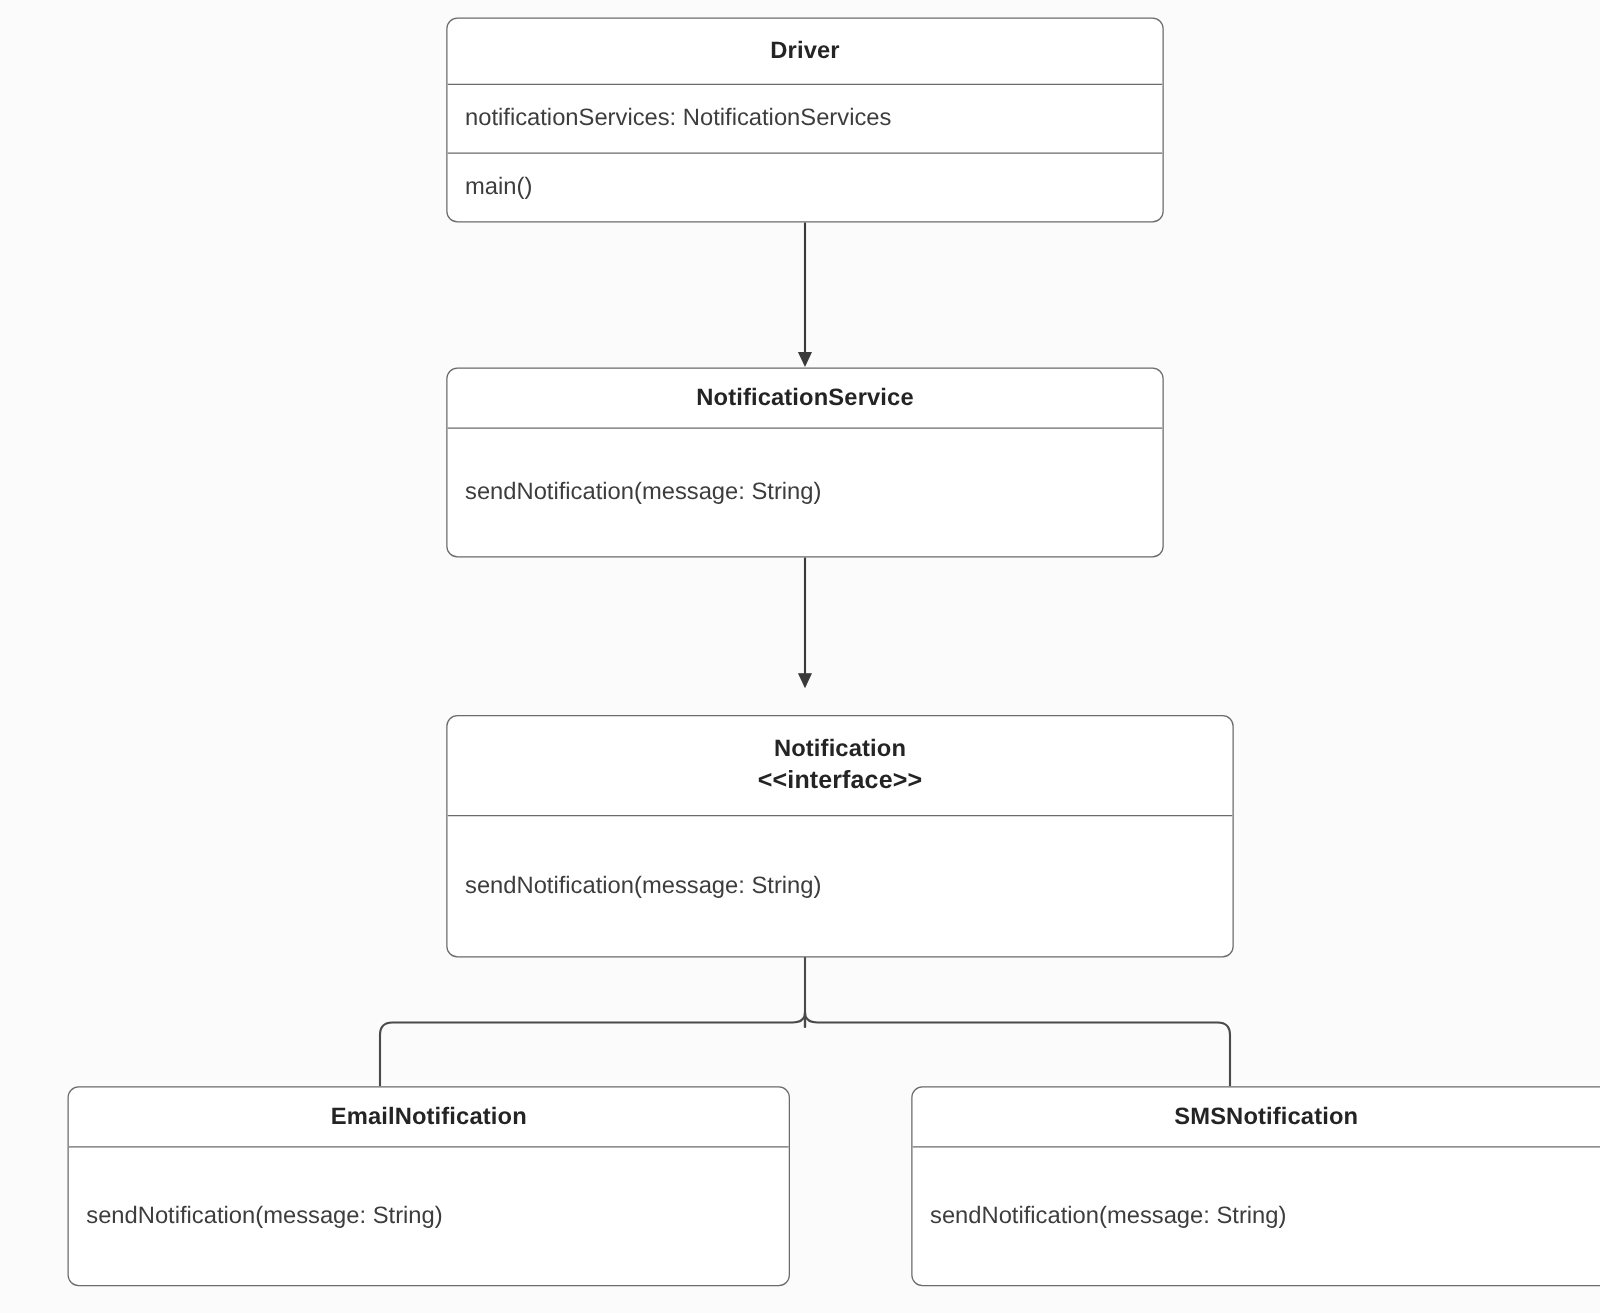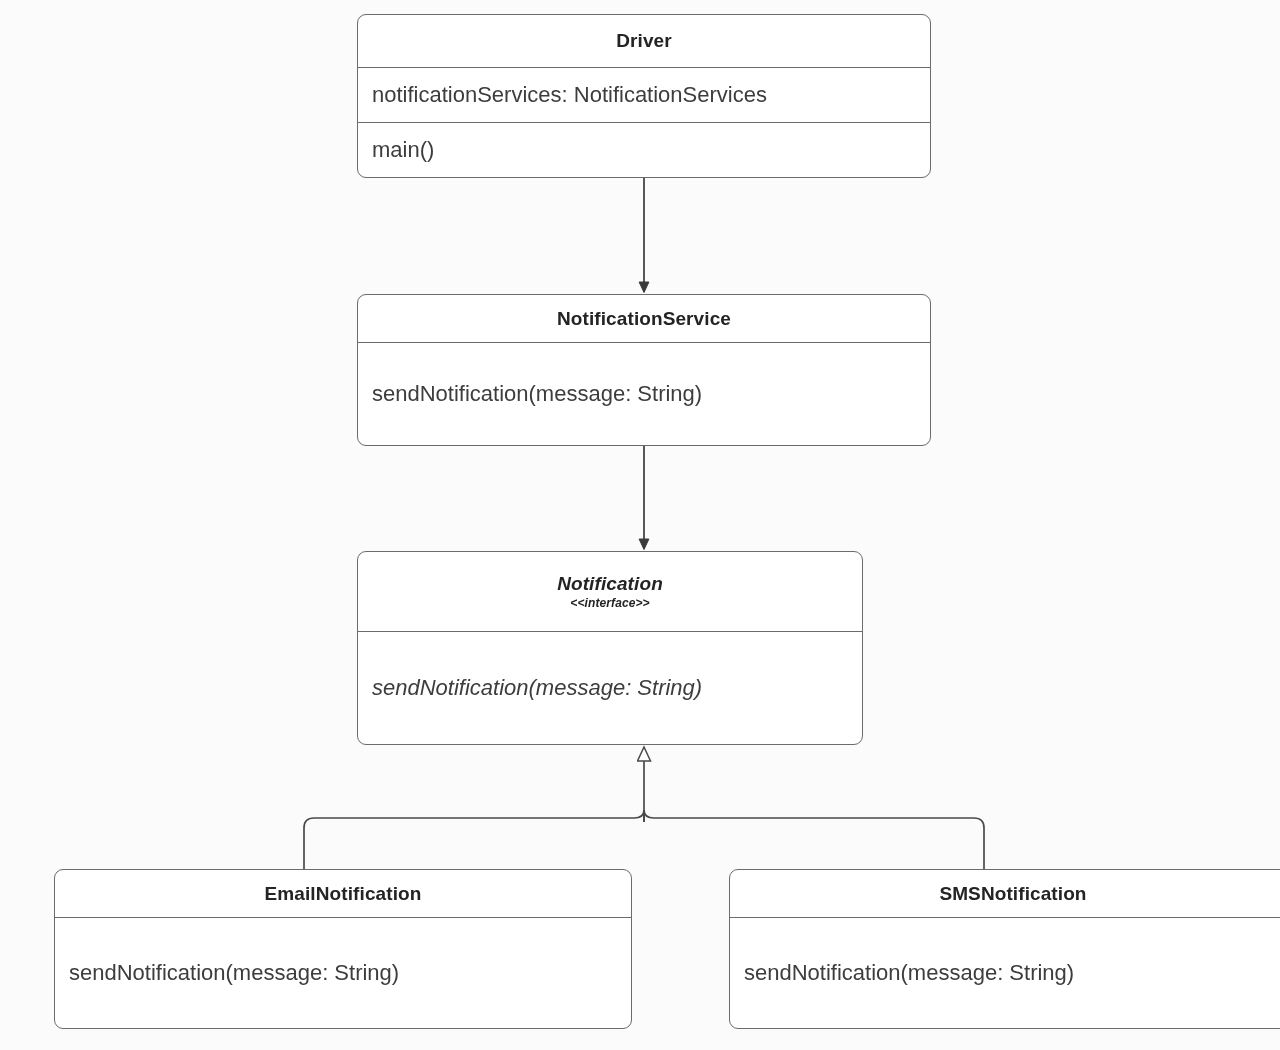--- a/index.html
+++ b/index.html
@@ -46,48 +46,48 @@
     font-weight: bold;
     font-size: 19px;
     color: #242424;
     letter-spacing: 0.1px;
     line-height: 1.26;
     border-bottom: 1.6px solid #6b6b6b;
     text-align: center;
   }
   .uml-header .stereo {
     font-weight: bold;
-    font-size: 12px;
+    font-size: 20px;
     color: #242424;
   }
   .uml-compartment {
     box-sizing: border-box;
     width: 100%;
     flex: 1 1 auto;
     display: flex;
     align-items: center;
     padding: 0 14px;
-    font-size: 22px;
+    font-size: 19px;
     color: #3d3d3d;
     white-space: nowrap;
   }
   .uml-compartment.attr {
     border-bottom: 1.6px solid #6b6b6b;
   }
 
   
   #node-driver        { left: 357px; top: 14px;  width: 574px; height: 164px; }
   #node-driver .uml-header       { height: 54px; }
   #node-driver .attr             { height: 55px; }
   #node-driver .op               { height: 55px; text-align: center; }
 
   #node-service       { left: 357px; top: 294px; width: 574px; height: 152px; }
   #node-service .uml-header      { height: 48px; }
 
-  #node-notification  { left: 357px; top: 551px; width: 506px; height: 194px; font-style: italic; }
+  #node-notification  { left: 357px; top: 572px; width: 630px; height: 194px; }
   #node-notification .uml-header { height: 80px; }
 
   #node-email         { left: 15px;  top: 869px; width: 578px; height: 160px; margin-left: 39px; }
   #node-email .uml-header        { height: 48px; }
 
   #node-sms           { left: 697px; top: 869px; width: 568px; height: 160px; margin-left: 32px; }
   #node-sms .uml-header          { height: 48px; }
 </style>
 </head>
 <body>

